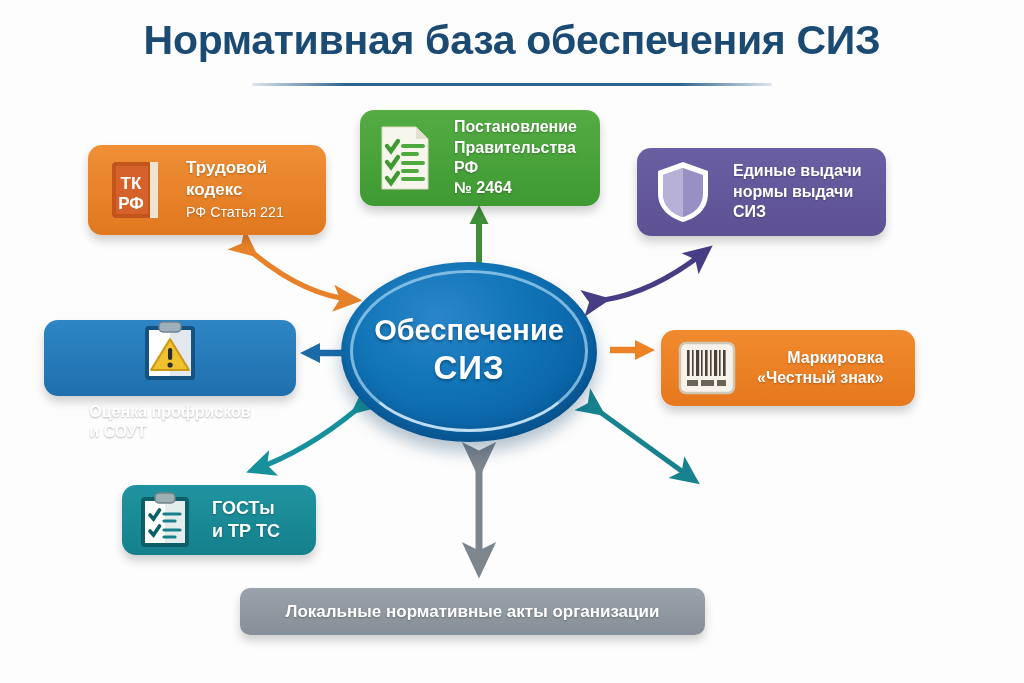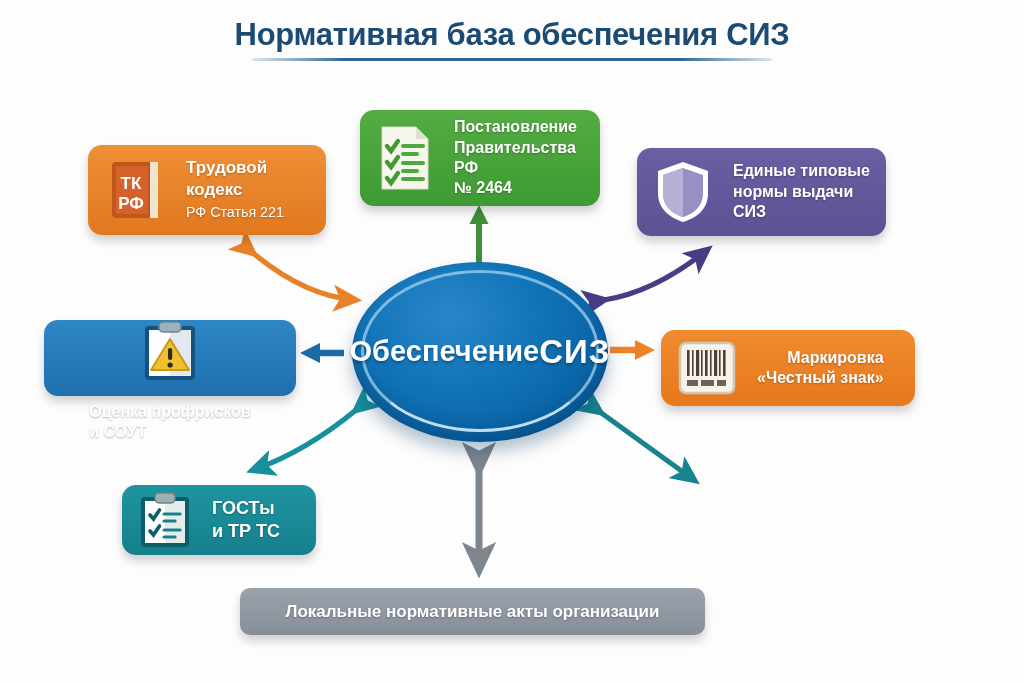--- a/index.html
+++ b/index.html
@@ -18,53 +18,54 @@
 
   
   #title-wrap {
     position: absolute;
     left: 0; top: 18px;
     width: 1024px;
     text-align: center;
   }
   #page-title {
     display: inline-block;
-    font-size: 31px;
+    font-size: 41px;
     font-weight: bold;
     color: #1b4a73;
     letter-spacing: -0.3px;
     line-height: 1.1;
-    padding-bottom: 6px;
+    padding-bottom: 20px;
   }
   #title-underline {
     width: 520px;
     height: 3px;
     margin: 0 auto;
     background: linear-gradient(to right, rgba(40,95,145,0.15), #2d6490 18%, #2d6490 82%, rgba(40,95,145,0.15));
     border-radius: 2px;
   }
 
   
   #arrows {
     position: absolute;
     left: 0; top: 0;
     width: 1024px; height: 683px;
     pointer-events: none;
   }
 
   
   #center-node {
     position: absolute;
-    left: 352px; top: 262px;
+    left: 341px; top: 262px;
     width: 256px; height: 180px;
     border-radius: 50%;
     background: radial-gradient(ellipse at 38% 30%, #2a86c8 0%, #1175b8 38%, #0a63a5 72%, #0b5591 100%);
     box-shadow: 0 10px 16px rgba(10,60,100,0.30),
                 inset 0 -10px 18px rgba(0,40,80,0.30);
     display: flex;
+    flex-direction: column;
     align-items: center;
     justify-content: center;
   }
   #center-node::before {
     content: "";
     position: absolute;
     left: 9px; top: 8px; right: 9px; bottom: 10px;
     border-radius: 50%;
     border: 3px solid rgba(160,210,240,0.75);
     border-bottom-color: rgba(210,235,250,0.9);
@@ -263,21 +264,21 @@
     </div>
   </div>
 
   <div class="node" id="node-norms">
     <svg class="node-icon" width="60" height="66" viewBox="0 0 60 66">
       <path d="M30 3 L55 12 v22 c0 17 -12 25 -25 29 C18 59 5 51 5 34 V12 Z" fill="#ffffff"></path>
       <path d="M30 9 L50 16 v18 c0 14 -10 21 -20 24 C20 55 10 48 10 34 V16 Z" fill="#9890c4"></path>
       <path d="M30 9 v49 C20 55 10 48 10 34 V16 Z" fill="#b7b1d8"></path>
     </svg>
     <div class="node-label">
-      <div>Единые типовые</div>
+      <div>Единые выдачи</div>
       <div>нормы выдачи СИЗ</div>
     </div>
   </div>
 
   <div class="node" id="node-risk">
     <svg class="node-icon" width="58" height="62" viewBox="0 0 58 62">
       <rect x="4" y="6" width="50" height="54" rx="4" fill="#16527f"></rect>
       <rect x="8" y="10" width="42" height="46" fill="#ffffff"></rect>
       <rect x="29" y="10" width="21" height="46" fill="#e2e8ee"></rect>
       <rect x="18" y="2" width="22" height="10" rx="4" fill="#9fb0bd" stroke="#6f8290" stroke-width="1.5"></rect>

